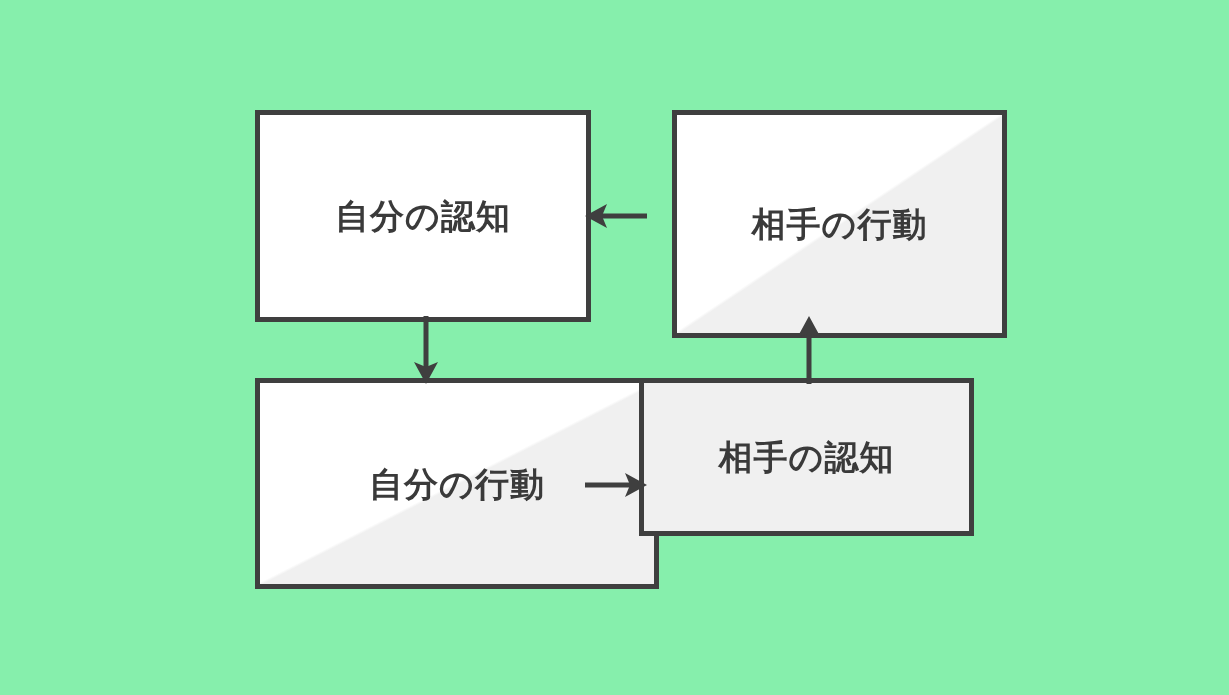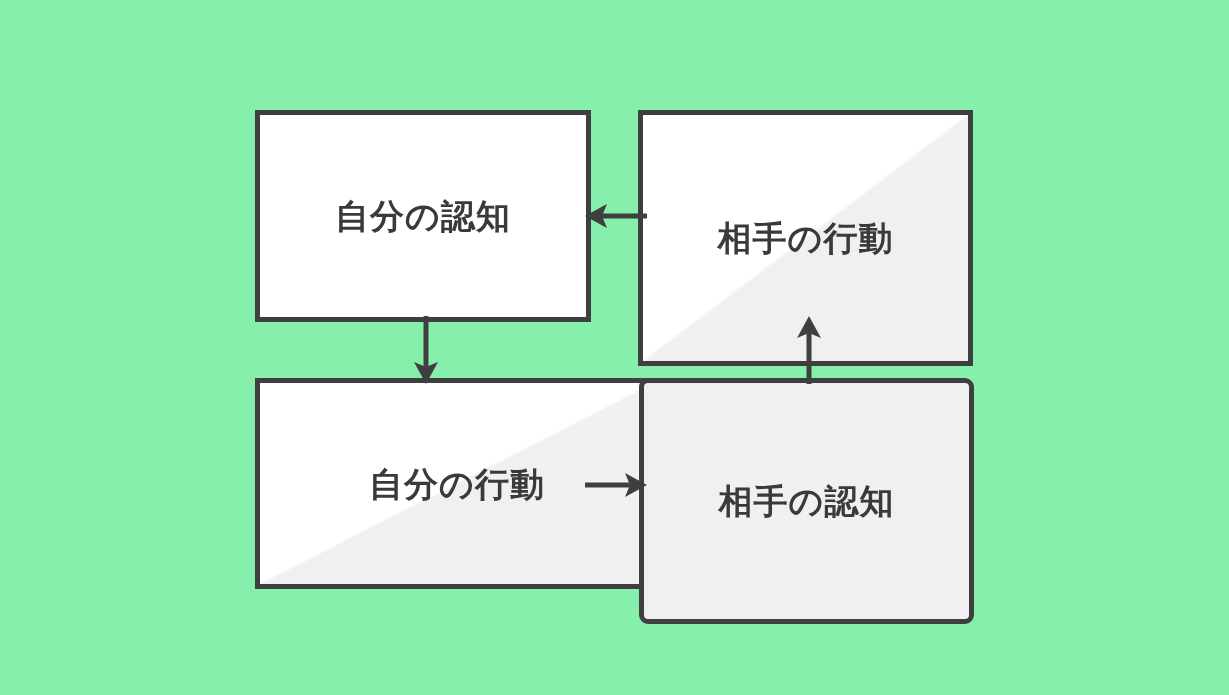--- a/index.html
+++ b/index.html
@@ -41,23 +41,23 @@
     background: #ffffff;
   }
   .fill-solid {
     background: #f0f0f0;
   }
   .fill-diagonal {
     background: linear-gradient(to bottom right, #ffffff 0%, #ffffff 49.6%, #f0f0f0 50.4%, #f0f0f0 100%);
   }
   
   #node-self-cognition { left: 255px; top: 110px;  width: 336px; height: 212px; }
-  #node-other-action   { left: 638px; top: 110px;  width: 335px; height: 256px; }
+  #node-other-action   { left: 672px; top: 110px;  width: 335px; height: 228px; }
   #node-self-action    { left: 255px; top: 378px;  width: 404px; height: 211px; }
-  #node-other-cognition{ left: 639px; top: 378px;  width: 335px; height: 246px; border-radius: 9px; }
+  #node-other-cognition{ left: 639px; top: 378px;  width: 335px; height: 158px; }
 
   .edge {
     position: absolute;
   }
   .edge svg {
     display: block;
     overflow: visible;
   }
   #edge-other-action-to-self-cognition { left: 585px; top: 196px; width: 62px; height: 40px; }
   #edge-self-cognition-to-self-action  { left: 406px; top: 316px; width: 40px; height: 68px; }

